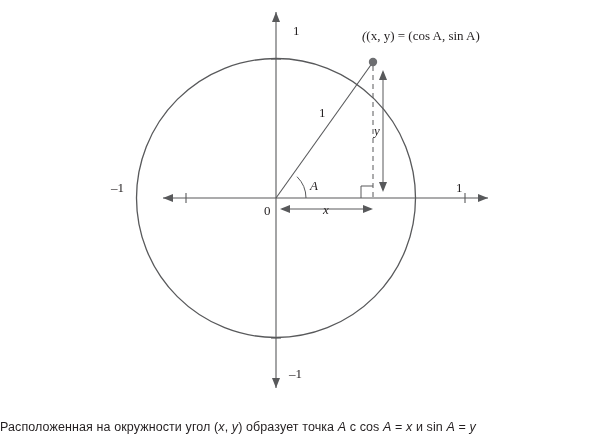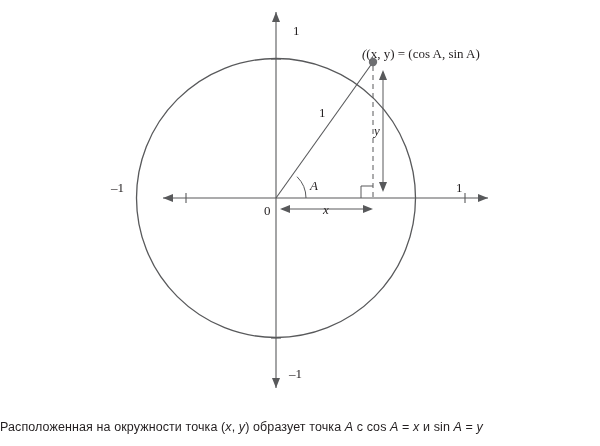--- a/index.html
+++ b/index.html
@@ -85,28 +85,28 @@
     <line x1="282" y1="209" x2="371" y2="209" stroke="#58595b" stroke-width="1"></line>
     <polygon points="280,209 290,205 290,213" fill="#58595b"></polygon>
     <polygon points="373,209 363,205 363,213" fill="#58595b"></polygon>
   </g>
 
   <polyline points="361,198 361,186 373,186" fill="none" stroke="#58595b" stroke-width="1"></polyline>
 
   <path d="M 306 198 A 30 30 0 0 0 297 176.7" fill="none" stroke="#58595b" stroke-width="1"></path>
 </svg>
 
-<div class="lbl" style="left:362px; top:46px;">
+<div class="lbl" style="left:362px; top:28px;">
   <span style="font-style:italic;">(</span><span style="font-style:normal;">(x, y) = (cos A, sin A)</span>
 </div>
 
 <div class="lbl" style="left:293px; top:23px;">1</div>
 <div class="lbl" style="left:289px; top:366px;">–1</div>
 <div class="lbl" style="left:111px; top:180px;">–1</div>
 <div class="lbl" style="left:456px; top:180px;">1</div>
 <div class="lbl" style="left:264px; top:203px;">0</div>
 
 <div class="lbl" style="left:319px; top:105px;">1</div>
 <div class="lbl italic" style="left:310px; top:178px;">A</div>
 <div class="lbl italic" style="left:323px; top:202px;">x</div>
 <div class="lbl italic" style="left:374px; top:123px;">y</div>
 
-<div class="caption"><span>Расположенная на окружности точка (</span><span class="it">x</span><span>, </span><span class="it">y</span><span>) образует точка </span><span class="it">A</span><span> с cos </span><span class="it">A</span><span> = </span><span class="it">x</span><span> и sin </span><span class="it">A</span><span> = </span><span class="it">y</span></div>
+<div class="caption"><span>Расположенная на окружности угол (</span><span class="it">x</span><span>, </span><span class="it">y</span><span>) образует точка </span><span class="it">A</span><span> с cos </span><span class="it">A</span><span> = </span><span class="it">x</span><span> и sin </span><span class="it">A</span><span> = </span><span class="it">y</span></div>
 
 </body></html>

